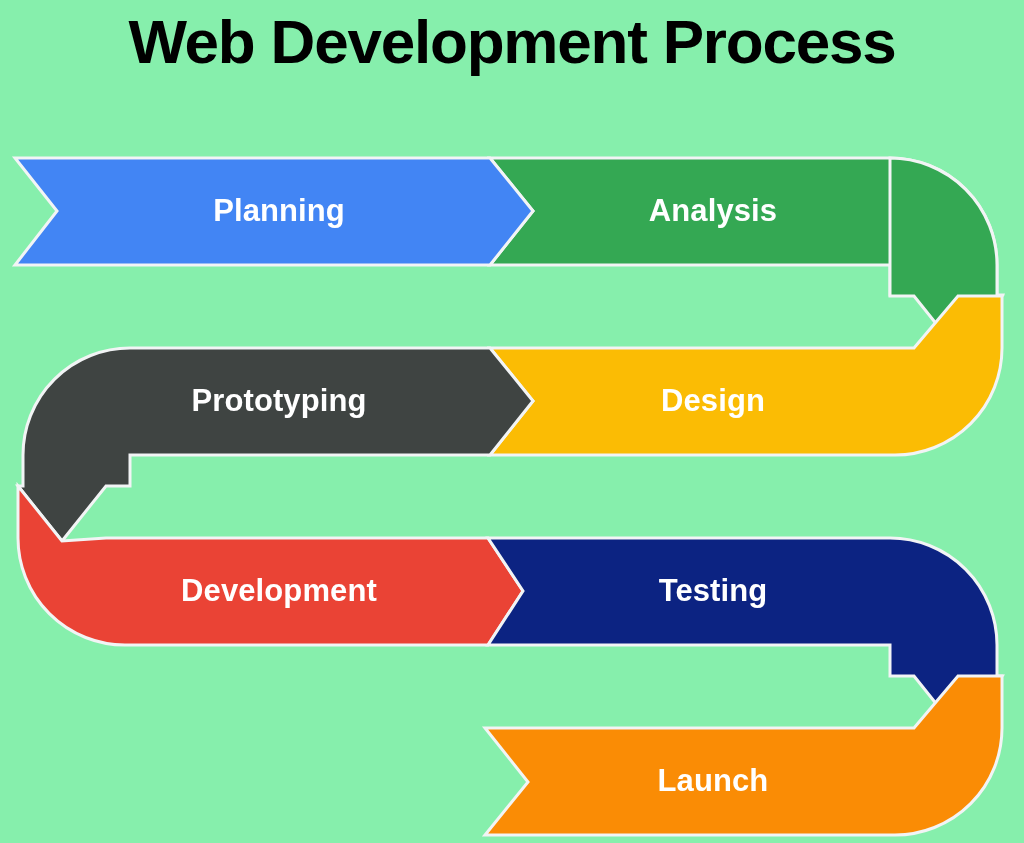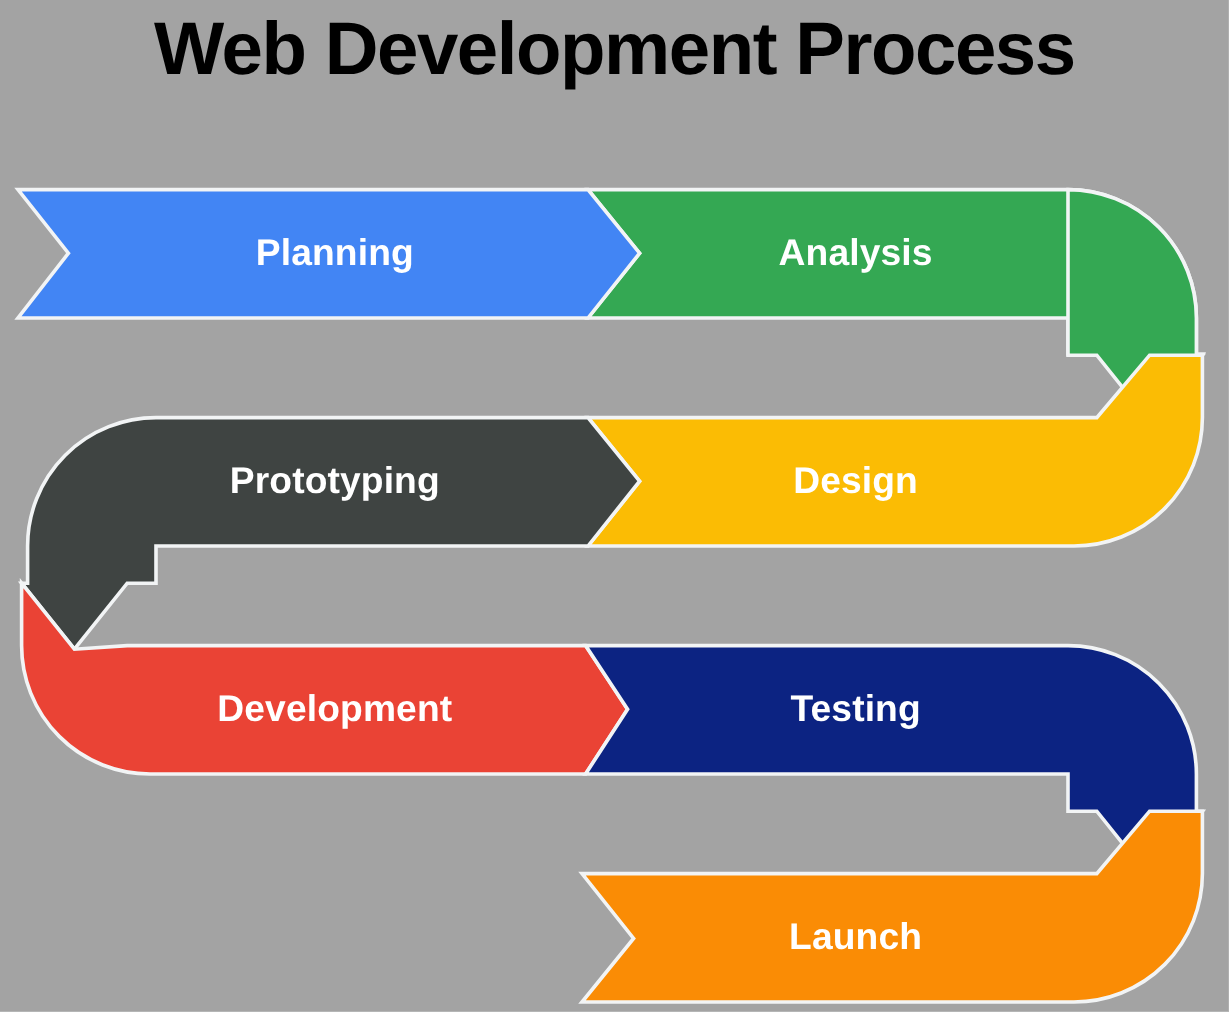--- a/index.html
+++ b/index.html
@@ -54,21 +54,21 @@
   }
   .band-shape {
     stroke: #f2f4f5;
     stroke-width: 3;
     stroke-linejoin: miter;
   }
 </style>
 </head>
 <body>
 
-<div id="infographic" style="background: #a3a3a3;">
+<div id="infographic" style="background: #86efac;">
 
   <div id="diagram-title" style="color: rgb(0, 0, 0);">Web Development Process</div>
 
   <svg id="flow-svg" viewBox="0 0 1024 843" xmlns="http://www.w3.org/2000/svg">
 
     <path class="band-shape" d="M 490,158
              L 1002,158
              A 0,0 0 0 1 1002,158
              L 1002,158
              C 1002,158 1002,158 1002,158

